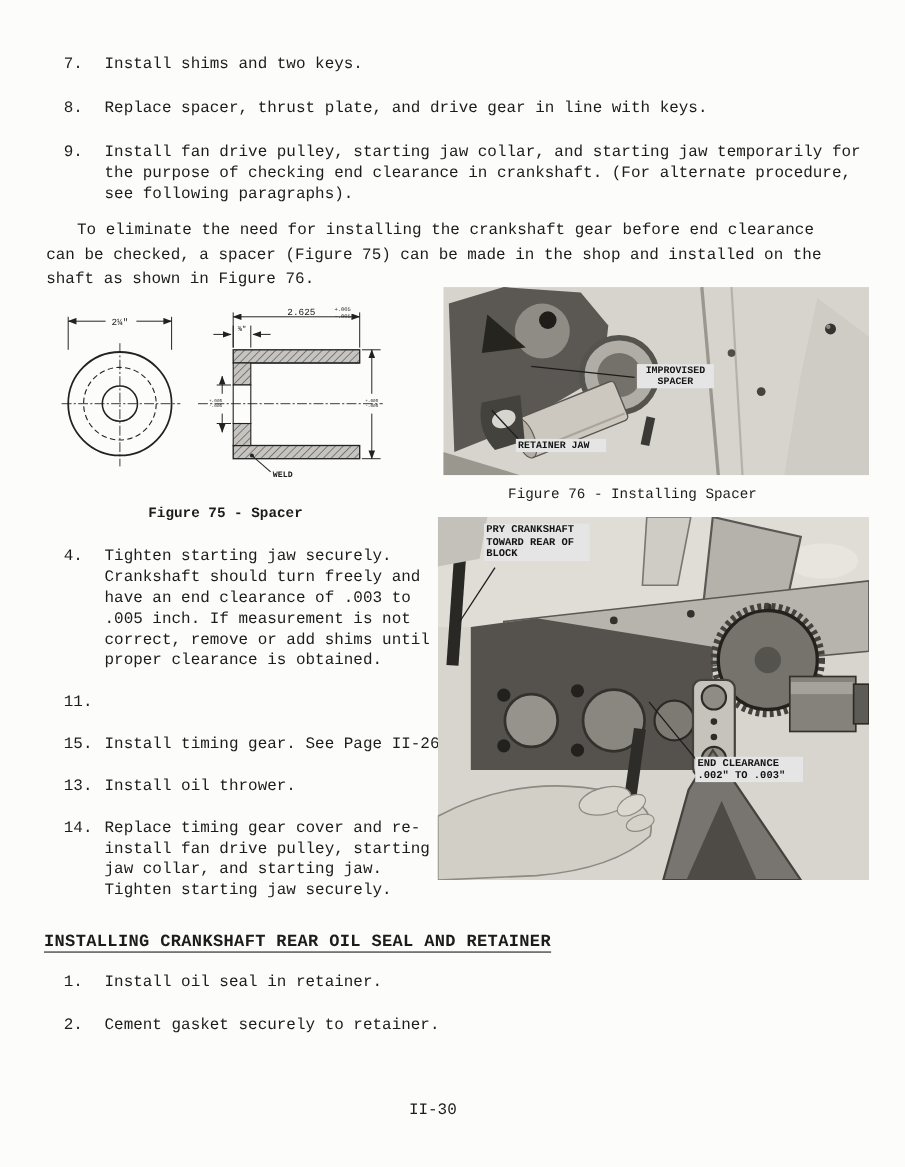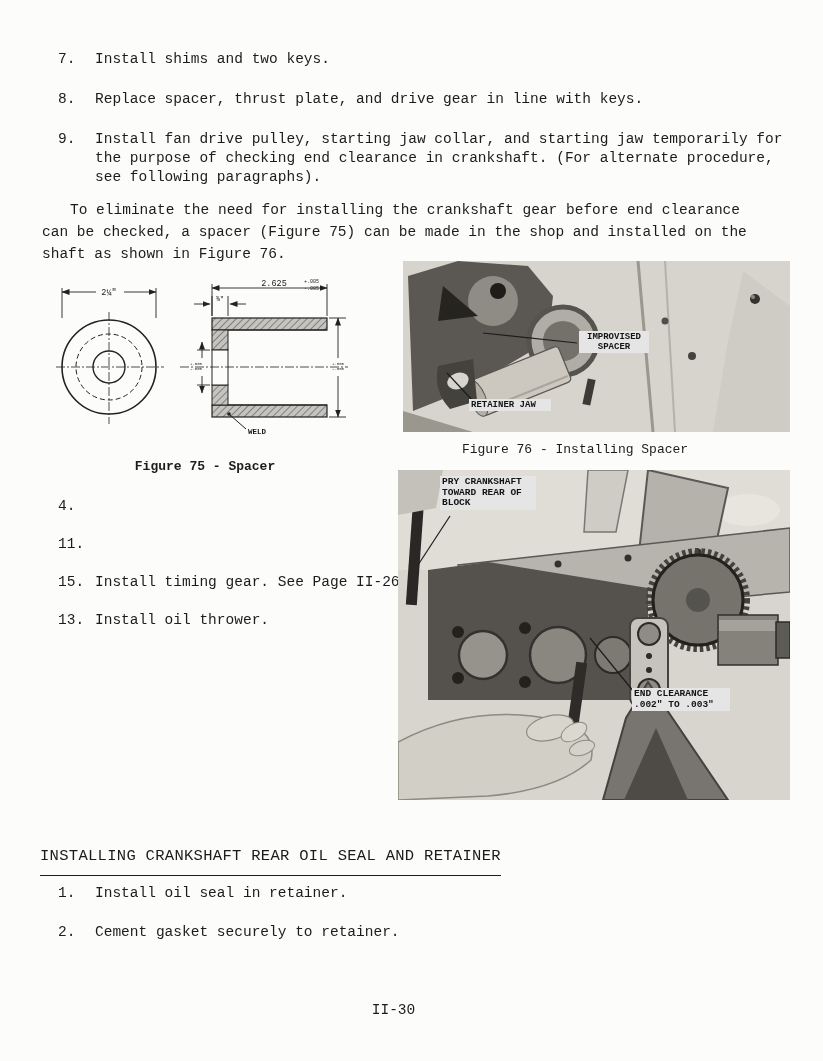--- a/index.html
+++ b/index.html
@@ -22,21 +22,21 @@
   .steps-left .txt{max-width:316px;}
   .steps-bottom{top:884px;left:58px;width:620px;font-size:14.5px;line-height:19px;}
   .steps-bottom .step{margin-bottom:20px;}
   .fig{position:absolute;}
   .fig svg{display:block;}
   .caption{position:absolute;text-align:center;font-size:13px;line-height:15px;}
   .cap75{top:459px;left:55px;width:300px;font-weight:bold;}
   .cap76{top:442px;left:410px;width:330px;}
   .cap77{top:812px;left:398px;width:340px;}
   .section-heading{position:absolute;top:847px;left:40px;font-size:15.5px;letter-spacing:.3px;font-weight:bold;}
-  .section-heading span{border-bottom:1.5px solid #1c1c1c;padding-bottom:10px;font-weight:normal;}
+  .section-heading span{border-bottom:1.5px solid #1c1c1c;padding-bottom:0;font-weight:bold;}
   .page-number{position:absolute;top:1002px;left:0;width:787px;text-align:center;font-size:14.5px;}
   .photo-label{
     position:absolute;background:#e5e5e5;color:#141414;
     font-size:9px;line-height:10px;padding:1px 2px;font-weight:bold;
     text-align:left;
   }
   .photo-label.center{text-align:center;}
   .lbl-spacer{left:176px;top:70px;width:66px;font-size:9px;}
   .lbl-jaw{left:66px;top:138px;width:78px;}
   .lbl-pry{left:42px;top:6px;width:92px;font-size:9.5px;line-height:10.5px;}
@@ -183,31 +183,36 @@
       </g>
     </svg>
     <div class="photo-label center lbl-spacer">IMPROVISED SPACER</div>
     <div class="photo-label lbl-jaw">RETAINER JAW</div>
   </div>
   <div class="caption cap76">Figure 76 - Installing Spacer</div>
 
   <section class="steps steps-left">
     <div class="step">
       <span class="num">4.</span>
+      <span class="txt">Tighten starting jaw securely. Crankshaft should turn freely and have an end clearance of .003 to .005 inch. If measurement is not correct, remove or add shims until proper clearance is obtained.</span>
     </div>
     <div class="step">
       <span class="num">11.</span>
     </div>
     <div class="step">
       <span class="num">15.</span>
       <span class="txt">Install timing gear. See Page II-26.</span>
     </div>
     <div class="step">
       <span class="num">13.</span>
       <span class="txt">Install oil thrower.</span>
+    </div>
+    <div class="step">
+      <span class="num">14.</span>
+      <span class="txt">Replace timing gear cover and re-install fan drive pulley, starting jaw collar, and starting jaw. Tighten starting jaw securely.</span>
     </div>
   </section>
 
   <div class="fig" style="left:398px;top:470px;width:392px;height:330px;border-radius:27px;">
     <svg width="392" height="330" viewBox="0 0 392 330">
       <rect width="392" height="330" fill="#d8d5cf"></rect>
       <g>
         <rect x="0" y="0" width="392" height="100" fill="#e0ddd7"></rect>
         <ellipse cx="350" cy="40" rx="32" ry="16" fill="#e8e5df"></ellipse>
         <polygon points="190,0 230,0 218,62 186,62" fill="#cfccc6" stroke="#7a7772" stroke-width="1.5"></polygon>

